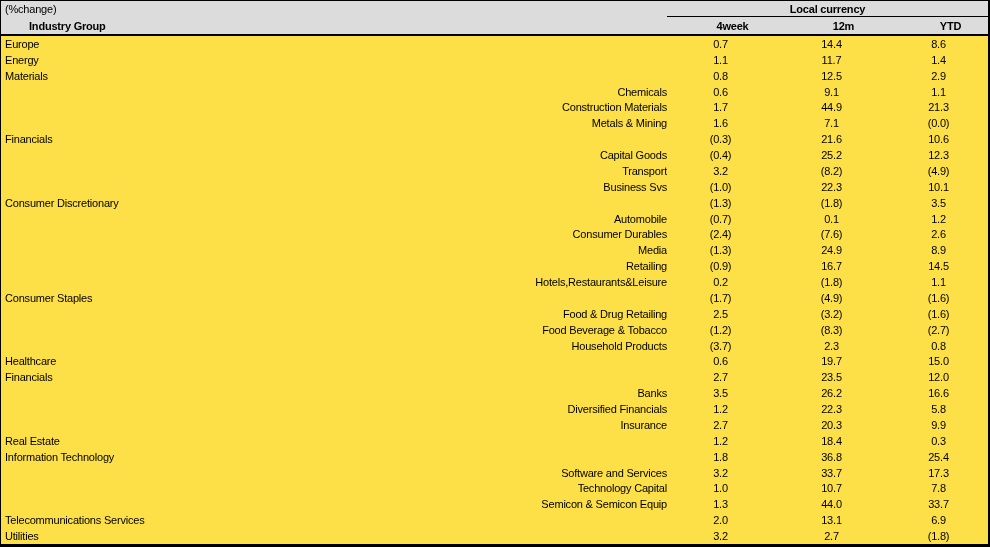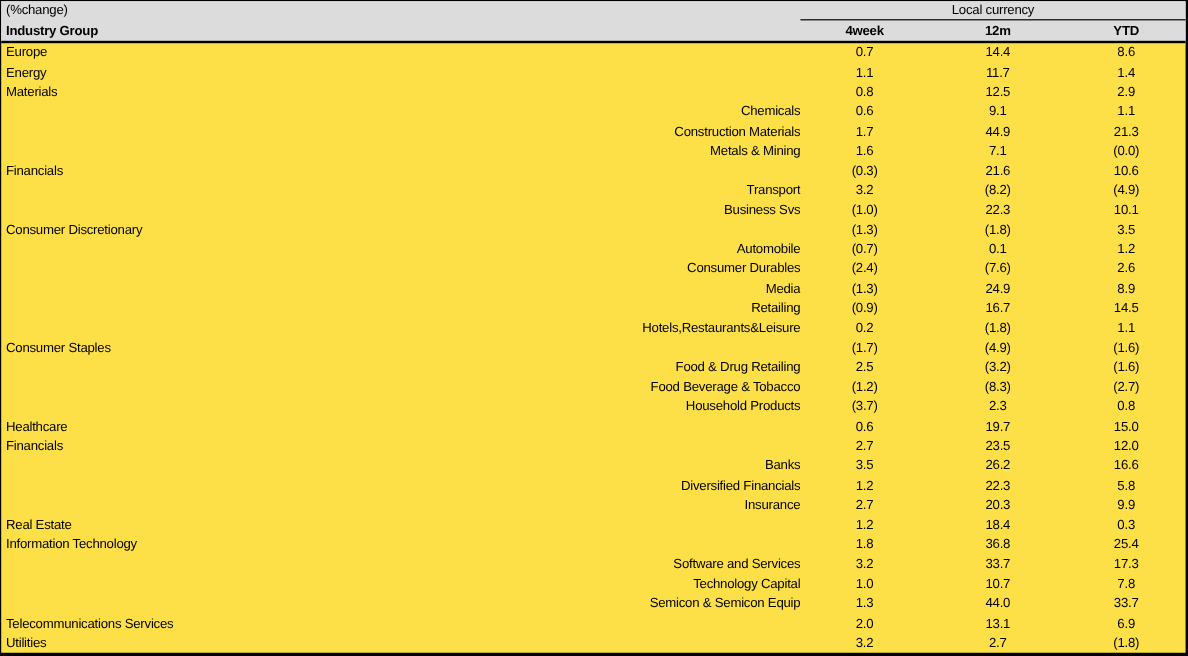--- a/index.html
+++ b/index.html
@@ -29,25 +29,25 @@
   .thead {
     background: var(--header-bg, #dcdcdc);
     border-bottom: 2px solid var(--border-color, #000);
   }
   .hrow1 { height: 16px; }
   .hrow2 { height: 17px; }
   .cell { overflow: hidden; white-space: nowrap; }
   .label-col { padding-left: 4px; }
   .label-col.sub { padding-left: 326px; font-weight: normal; text-align: right; }
   .num { text-align: center; }
-  .bold { font-weight: bold; }
+  .bold { font-weight: bold; margin-left: 24px; }
   .currency-span {
     grid-column: 2 / 5;
     text-align: right;
-    font-weight: normal;
+    font-weight: bold;
     border-bottom: 1px solid var(--border-color, #000);
     height: 100%;
     display: flex;
     align-items: center;
     justify-content: center;
   }
   .tbody {
     flex: 1;
     display: flex;
     flex-direction: column;
@@ -108,20 +108,26 @@
         <div class="cell num">7.1</div>
         <div class="cell num">(0.0)</div>
       </div>
       <div class="grid-row group">
         <div class="cell label-col">Financials</div>
         <div class="cell num">(0.3)</div>
         <div class="cell num">21.6</div>
         <div class="cell num">10.6</div>
       </div>
       <div class="grid-row">
+        <div class="cell label-col sub">Capital Goods</div>
+        <div class="cell num">(0.4)</div>
+        <div class="cell num">25.2</div>
+        <div class="cell num">12.3</div>
+      </div>
+      <div class="grid-row">
         <div class="cell label-col sub">Transport</div>
         <div class="cell num">3.2</div>
         <div class="cell num">(8.2)</div>
         <div class="cell num">(4.9)</div>
       </div>
       <div class="grid-row">
         <div class="cell label-col sub">Business Svs</div>
         <div class="cell num">(1.0)</div>
         <div class="cell num">22.3</div>
         <div class="cell num">10.1</div>

